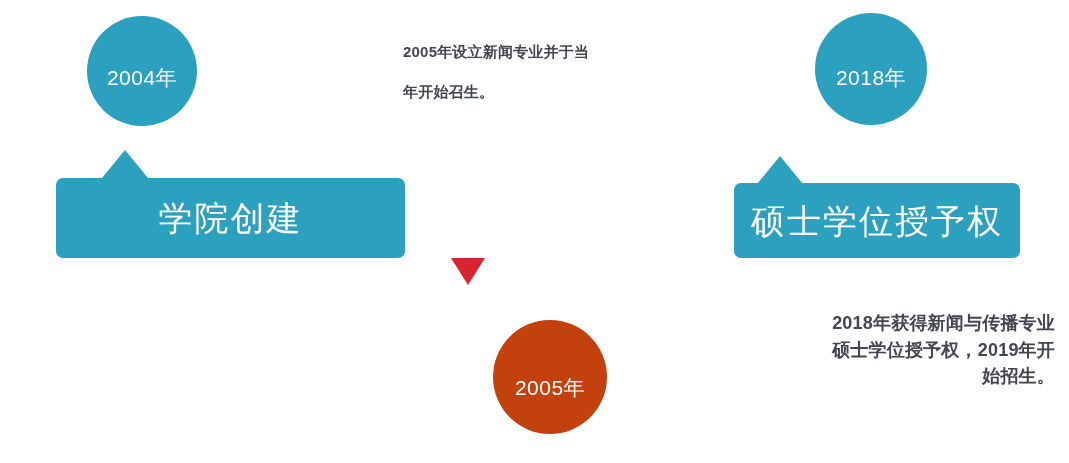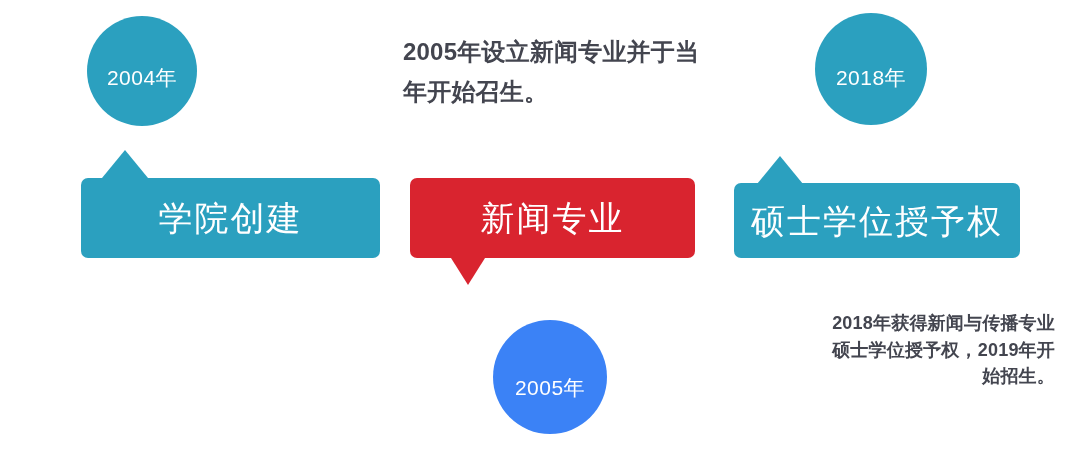--- a/index.html
+++ b/index.html
@@ -28,21 +28,21 @@
     align-items: center;
     justify-content: center;
     color: #ffffff;
     font-size: 21px;
     font-weight: 400;
     letter-spacing: 0.5px;
     line-height: 1;
     box-sizing: border-box;
   }
   .year-circle.teal  { background: #2ba0bf; align-items: center; }
-  .year-circle.red   { background: #3b82f6; }
+  .year-circle.red   { background: #c2410c; }
 
   #circle-2004 { left: 87px;  top: 16px;  width: 110px; height: 110px; }
   #circle-2018 { left: 815px; top: 13px;  width: 112px; height: 112px; }
   #circle-2005 { left: 493px; top: 320px; width: 114px; height: 114px; }
 
   
   #circle-2004 .circle-label { transform: translateY(6px); }
   #circle-2018 .circle-label { transform: translateY(8px); }
   #circle-2005 .circle-label { transform: translateY(10px); }
 
@@ -73,21 +73,21 @@
     border-left: 23px solid transparent;
     border-right: 23px solid transparent;
   }
   .pointer.down {
     border-left: 17px solid transparent;
     border-right: 17px solid transparent;
   }
   .pointer.up.teal   { border-bottom: 28px solid #2ba0bf; }
   .pointer.down.red  { border-top: 27px solid #d9242f; }
 
-  #banner-left  { left: 81px;  top: 178px; width: 299px; height: 80px; }
+  #banner-left  { left: 56px;  top: 178px; width: 349px; height: 80px; }
   #pointer-left { left: 102px; top: 150px; }
 
   #banner-mid    { left: 410px; top: 178px; width: 285px; height: 80px; }
   #pointer-mid   { left: 451px; top: 258px; }
 
   #banner-right  { left: 734px; top: 183px; width: 286px; height: 75px; }
   #pointer-right { left: 757px; top: 156px; }
 
   
   .para {
@@ -102,21 +102,21 @@
     top: 302px;
     width: 320px;
     font-size: 17.5px;
     line-height: 40px;
     letter-spacing: 0.2px;
   }
   #para-mid {
     left: 403px;
     top: 32px;
     width: 320px;
-    font-size: 24px;
+    font-size: 15px;
     line-height: 40px;
     letter-spacing: 0.2px;
   }
   #para-right {
     left: 755px;
     top: 310px;
     width: 300px;
     font-size: 18px;
     line-height: 26.5px;
     letter-spacing: 0.2px;
@@ -135,23 +135,20 @@
   <div class="pointer up teal" id="pointer-left"></div>
 
   <div class="banner teal" id="banner-left">
     <span>学院创建</span>
   </div>
 
 
   <div class="para" id="para-mid">2005年设立新闻专业并于当
 年开始召生。</div>
 
-  <div class="banner red" id="banner-mid">
-    <span>新闻专业</span>
-  </div>
 
   <div class="pointer down red" id="pointer-mid"></div>
 
   <div class="year-circle red" id="circle-2005">
     <span class="circle-label">2005年</span>
   </div>
 
   <div class="year-circle teal" id="circle-2018">
     <span class="circle-label">2018年</span>
   </div>

